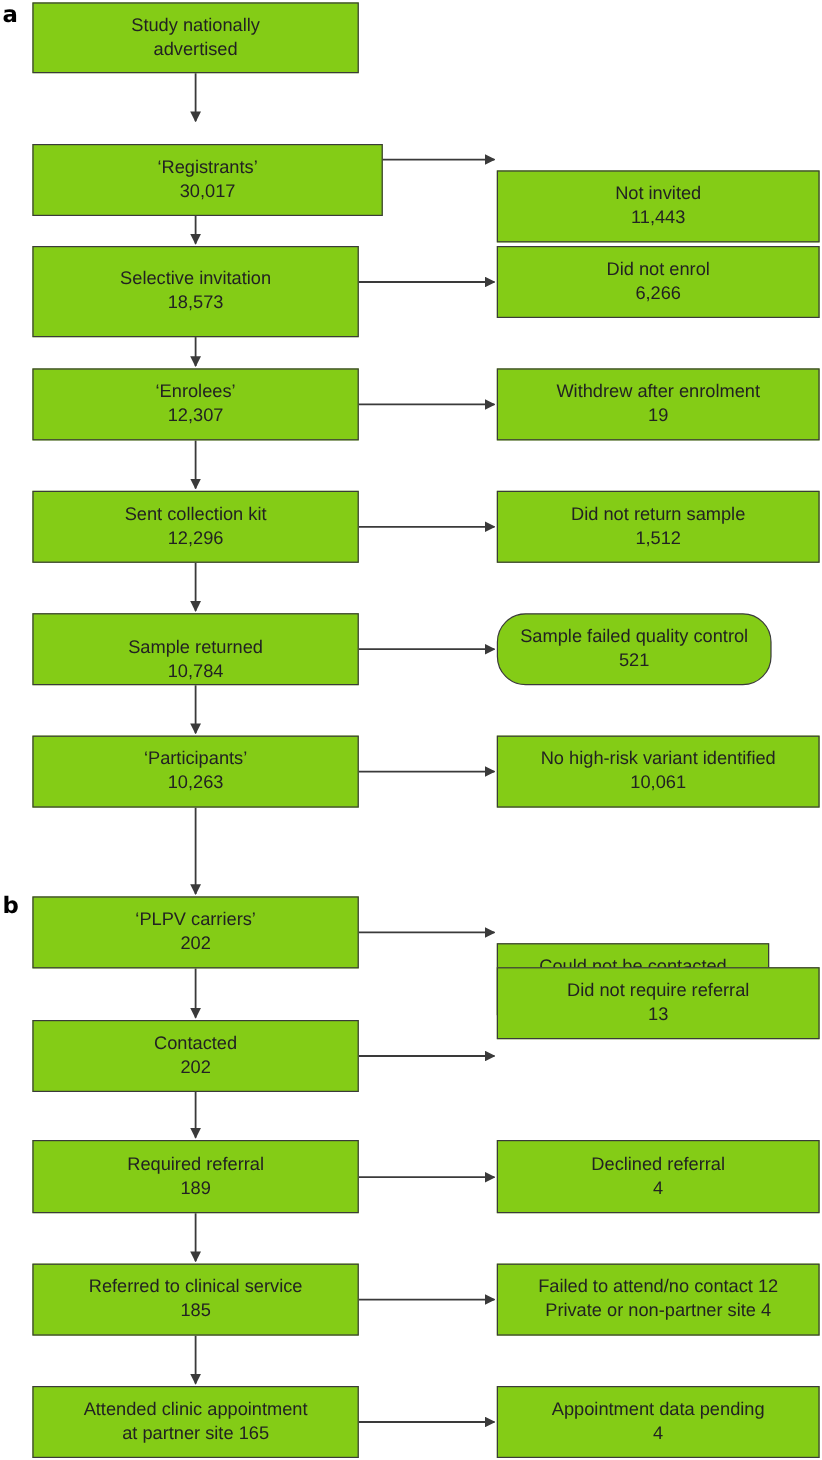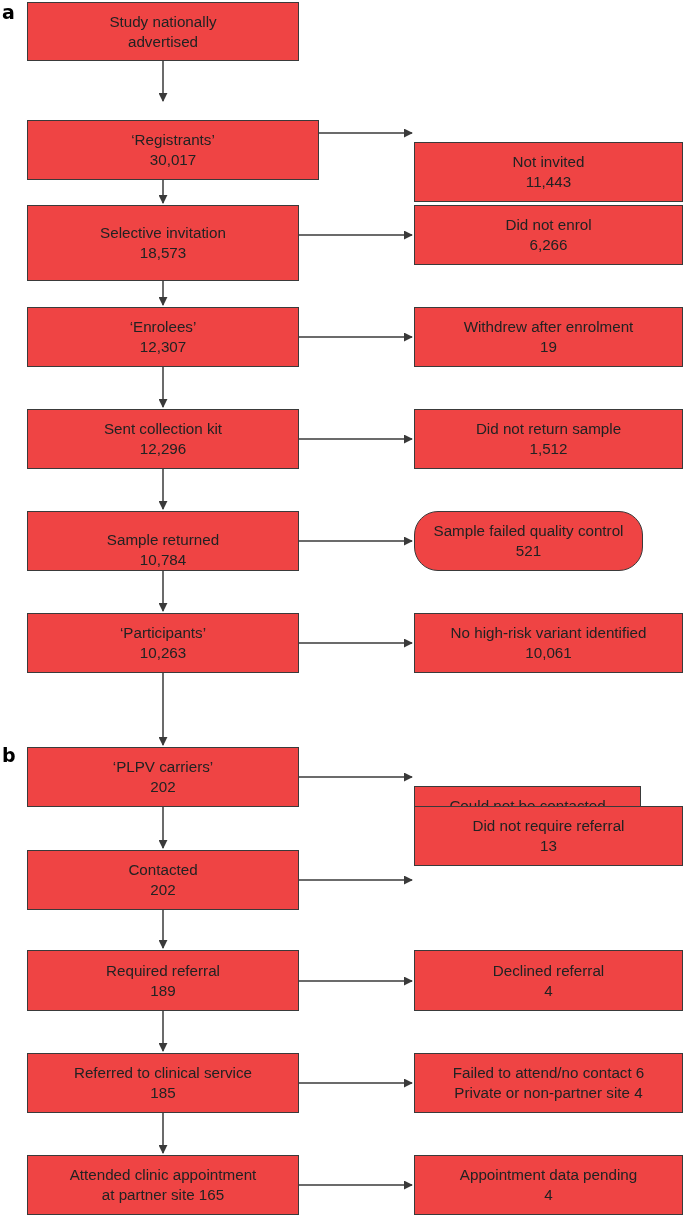--- a/index.html
+++ b/index.html
@@ -28,21 +28,21 @@
     font-weight: bold;
     font-size: 19px;
     line-height: 19px;
     color: #000000;
     letter-spacing: -0.5px;
   }
   .node {
     position: absolute;
     box-sizing: border-box;
     border: 1.6px solid #3a3a3a;
-    background: #ef4444;
+    background: #84cc16;
     display: flex;
     align-items: center;
     justify-content: center;
     text-align: center;
   }
   .node-text {
     font-size: 15.2px;
     line-height: 20px;
     color: #222222;
     white-space: pre-line;
@@ -177,20 +177,20 @@
 
   <div class="node" style="left:414px; top:806px; width:269px; height:60px;">
     <div class="node-text"><span>Did not require referral</span><br><span>13</span></div>
   </div>
 
   <div class="node" style="left:414px; top:950px; width:269px; height:61px;">
     <div class="node-text"><span>Declined referral</span><br><span>4</span></div>
   </div>
 
   <div class="node" style="left:414px; top:1053px; width:269px; height:60px;">
-    <div class="node-text"><span>Failed to attend/no contact 6</span><br><span>Private or non-partner site 4</span></div>
+    <div class="node-text"><span>Failed to attend/no contact 12</span><br><span>Private or non-partner site 4</span></div>
   </div>
 
   <div class="node" style="left:414px; top:1155px; width:269px; height:60px;">
     <div class="node-text"><span>Appointment data pending</span><br><span>4</span></div>
   </div>
 
 </div>
 
 </body></html>

